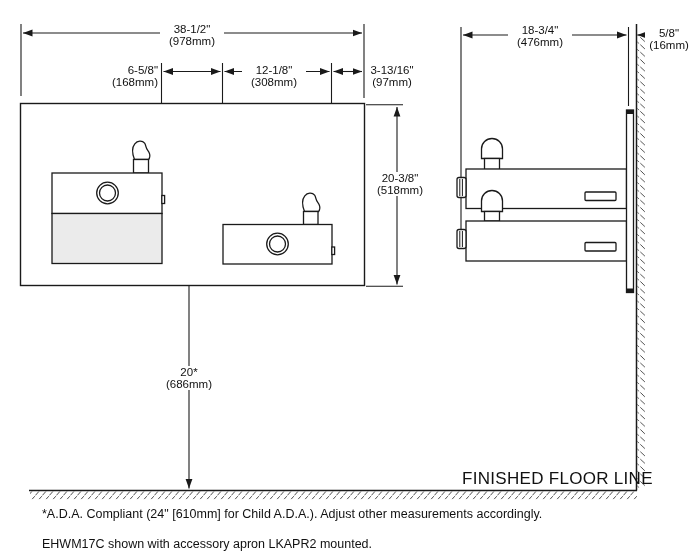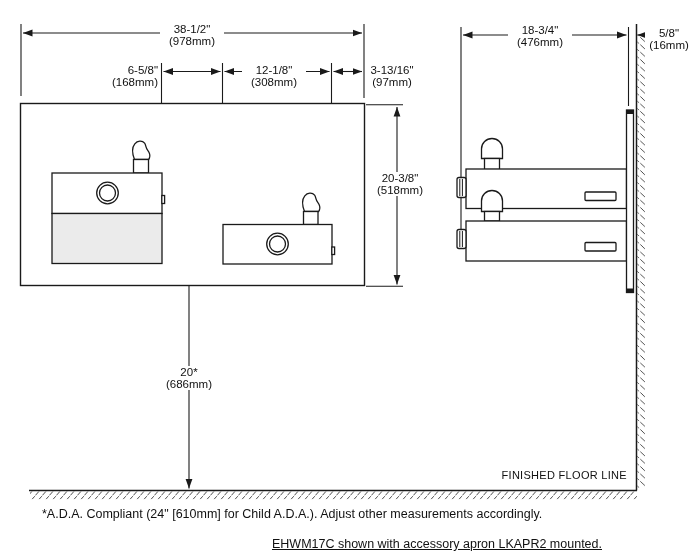--- a/index.html
+++ b/index.html
@@ -3,22 +3,22 @@
 <meta charset="utf-8">
 <style>
   html,body{margin:0;padding:0;background:#fff;}
   #stage{position:relative;width:700px;height:560px;background:#fff;overflow:hidden;
          font-family:"Liberation Sans",sans-serif;color:#111;}
   #drawing{position:absolute;left:0;top:0;}
   .dim{position:absolute;display:flex;flex-direction:column;background:#fff;
        font-size:11.5px;line-height:12px;text-align:center;white-space:nowrap;}
   .dim.ra{text-align:right;}
   .note{position:absolute;font-size:12.5px;line-height:14px;white-space:nowrap;}
-  .floorlbl{position:absolute;font-size:11px;letter-spacing:.3px;text-align:right;white-space:nowrap;}
-  .center{text-align:right;text-decoration:underline;}
+  .floorlbl{position:absolute;font-size:17px;letter-spacing:.3px;text-align:left;white-space:nowrap;}
+  .center{text-align:left;}
 </style>
 </head>
 <body>
 
 <div id="stage">
 
   <svg id="drawing" width="700" height="560" viewBox="0 0 700 560">
     <defs>
       <marker id="ah" markerUnits="userSpaceOnUse" markerWidth="10" markerHeight="8" refX="9.5" refY="4" orient="auto-start-reverse">
         <path d="M0,0.6 L9.5,4 L0,7.4 Z" fill="#1a1a1a"></path>

